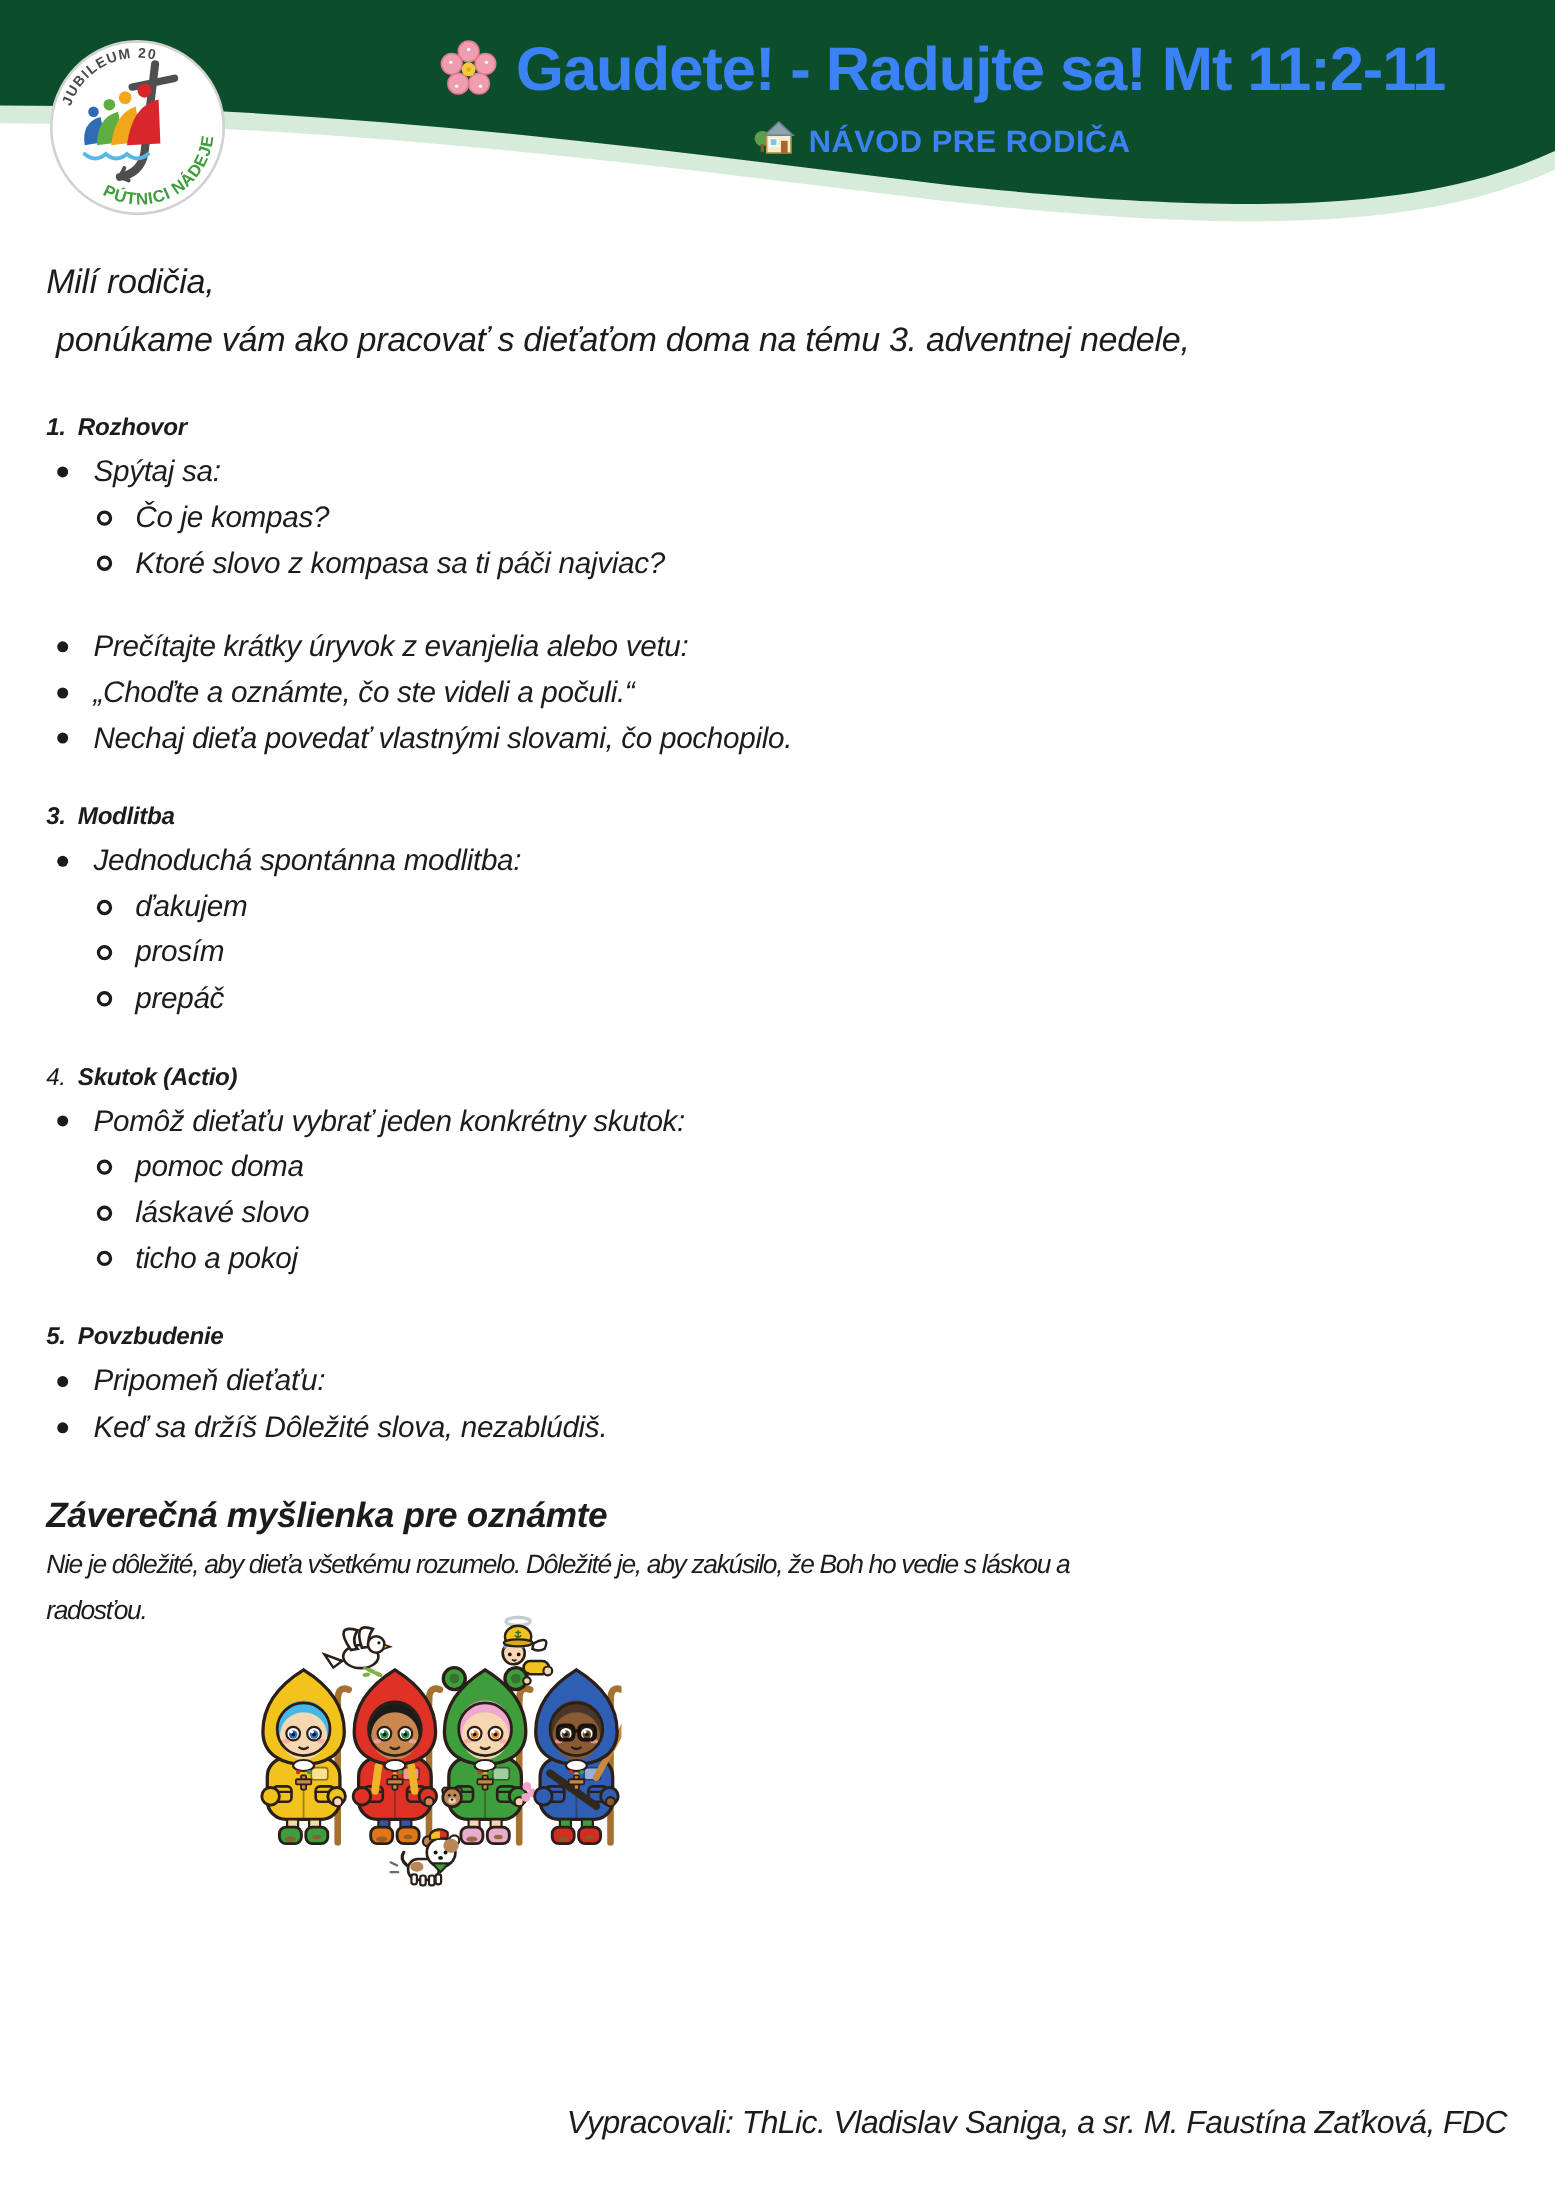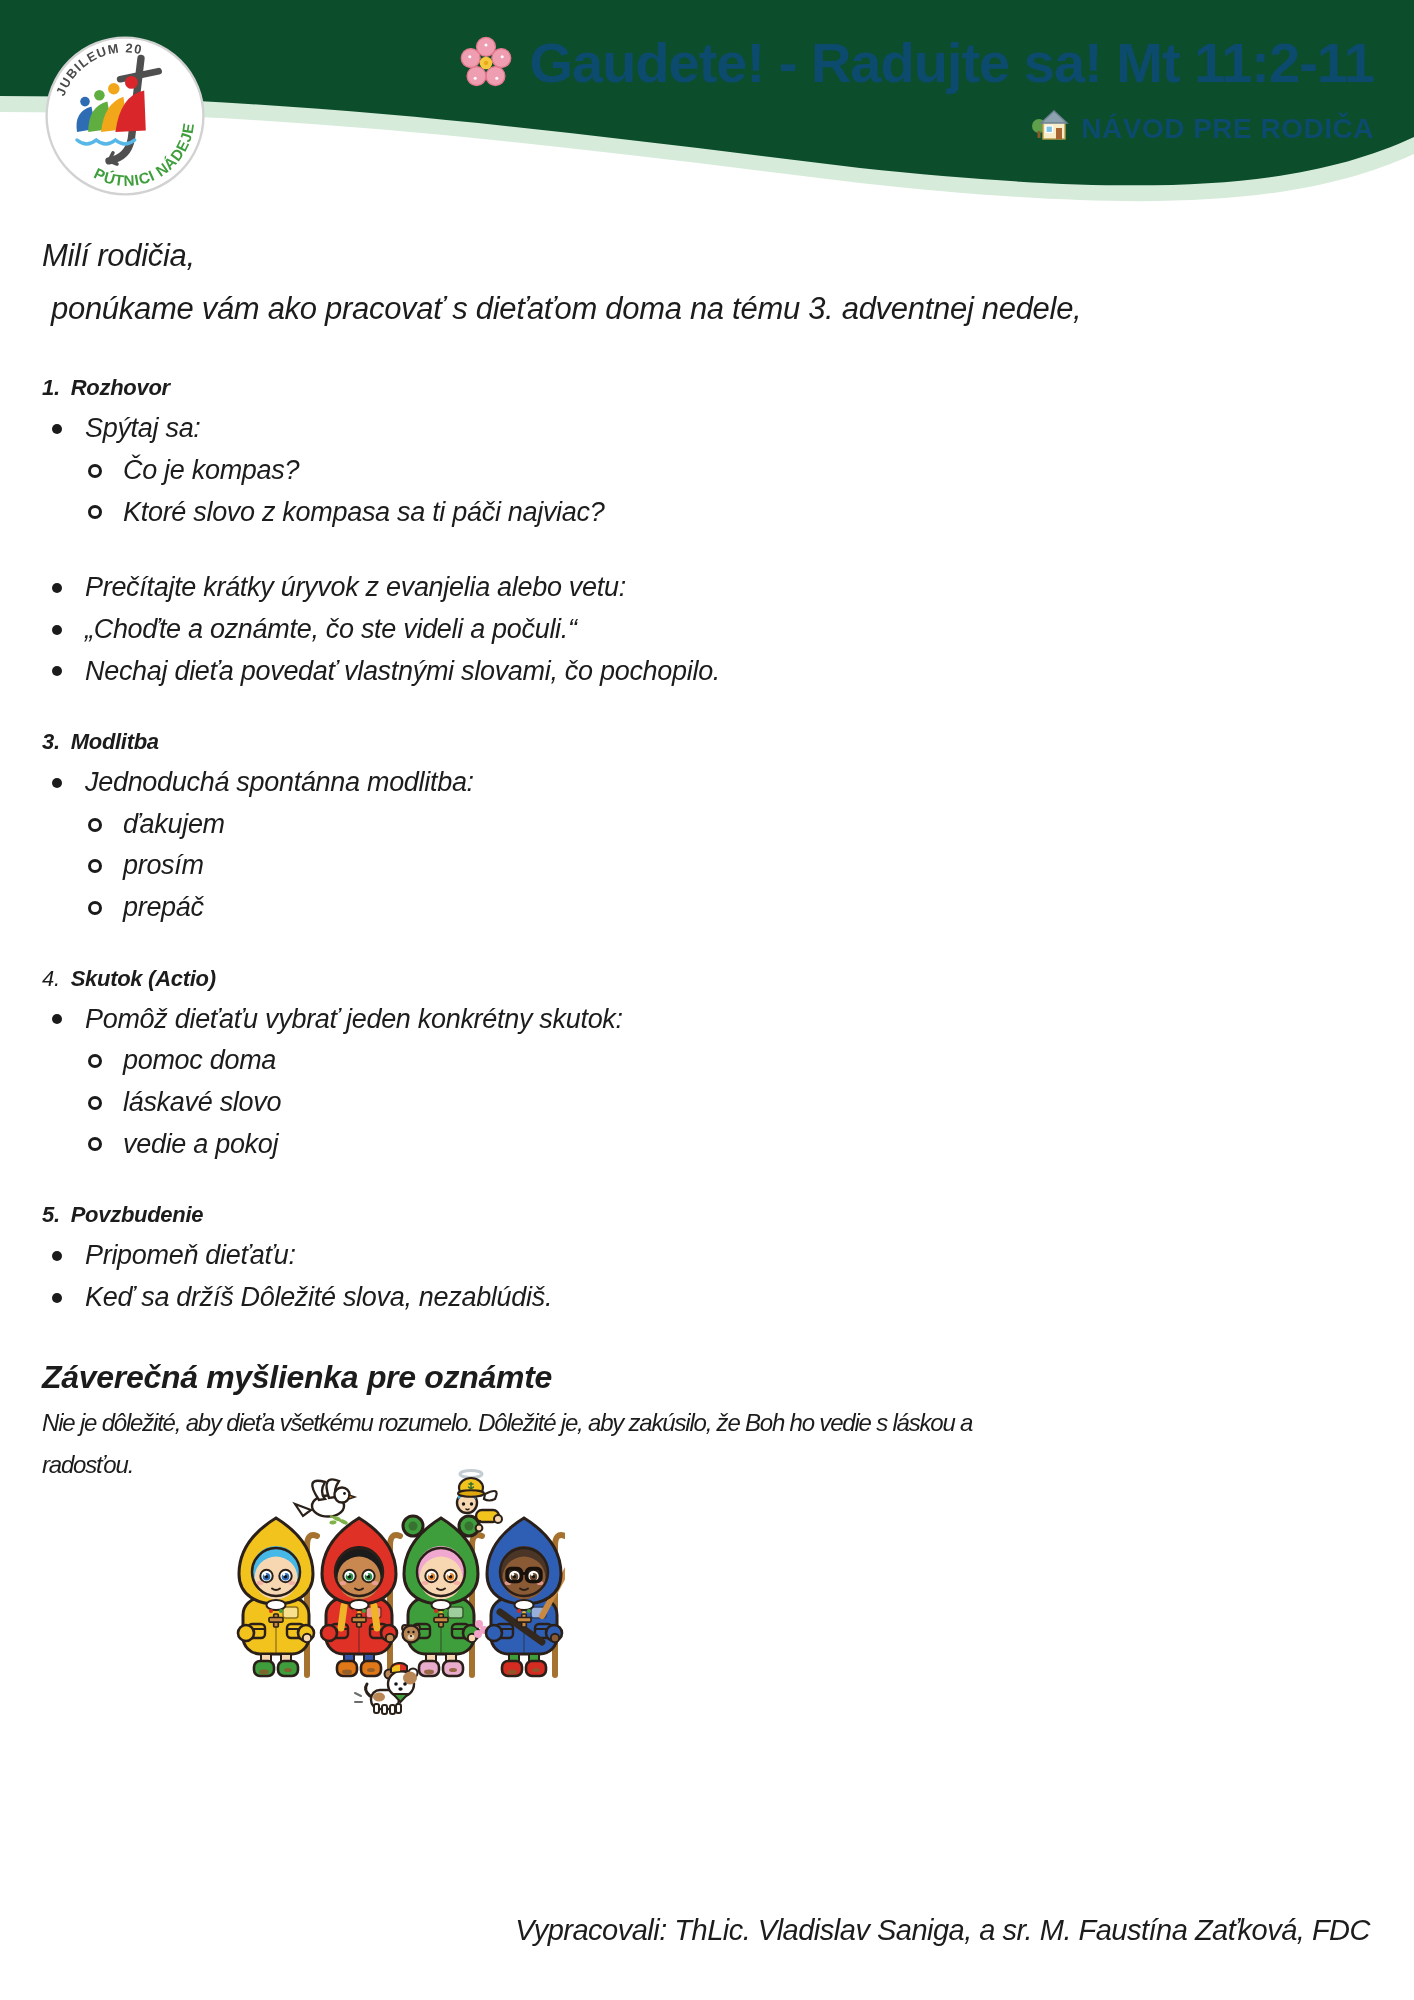--- a/index.html
+++ b/index.html
@@ -3,21 +3,21 @@
 <meta charset="utf-8">
 <style>
   html,body{margin:0;padding:0;background:#ffffff;}
   body{
     width:1414px;height:2000px;position:relative;overflow:hidden;
     font-family:"Liberation Sans", sans-serif;color:#1c1c1c;letter-spacing:-0.3px;
   }
   
   .header{position:relative;width:1414px;height:212px;}
   .header svg.wave{position:absolute;left:0;top:0;display:block;}
-  .header-text{position:absolute;left:339px;right:40px;top:30px;text-align:right;color:#0c4a6e;}
+  .header-text{position:absolute;left:339px;right:40px;top:30px;text-align:center;color:#3b82f6;}
   .title-row{font-size:56px;font-weight:800;letter-spacing:-1px;white-space:nowrap;}
   .title-row .flower{vertical-align:-8px;margin-right:16px;}
   .subtitle-row{margin-top:10px;font-size:28px;font-weight:700;letter-spacing:0.5px;white-space:nowrap;}
   .subtitle-row .house{vertical-align:-7px;margin-right:10px;}
   .logo-wrap{position:absolute;left:44px;top:36px;width:162px;height:160px;}
   .logo-wrap svg{display:block;width:100%;height:100%;}
   
   .content{font-style:italic;}
   .intro{margin:18px 42px 0;}
   .intro p{margin:0;font-size:31px;line-height:1.7;}
@@ -182,21 +182,21 @@
     <div class="item l2">
         <span class="m2"></span>
         <span>pomoc doma</span>
       </div>
     <div class="item l2">
         <span class="m2"></span>
         <span>láskavé slovo</span>
       </div>
     <div class="item l2">
         <span class="m2"></span>
-        <span>vedie a pokoj</span>
+        <span>ticho a pokoj</span>
       </div>
   </div>
 
   <div class="section">
     <div class="sec-head">
       <span class="sec-num">5.</span><span>Povzbudenie</span>
     </div>
     <div class="item l1">
         <span class="m1"></span>
         <span>Pripomeň dieťaťu:</span>

